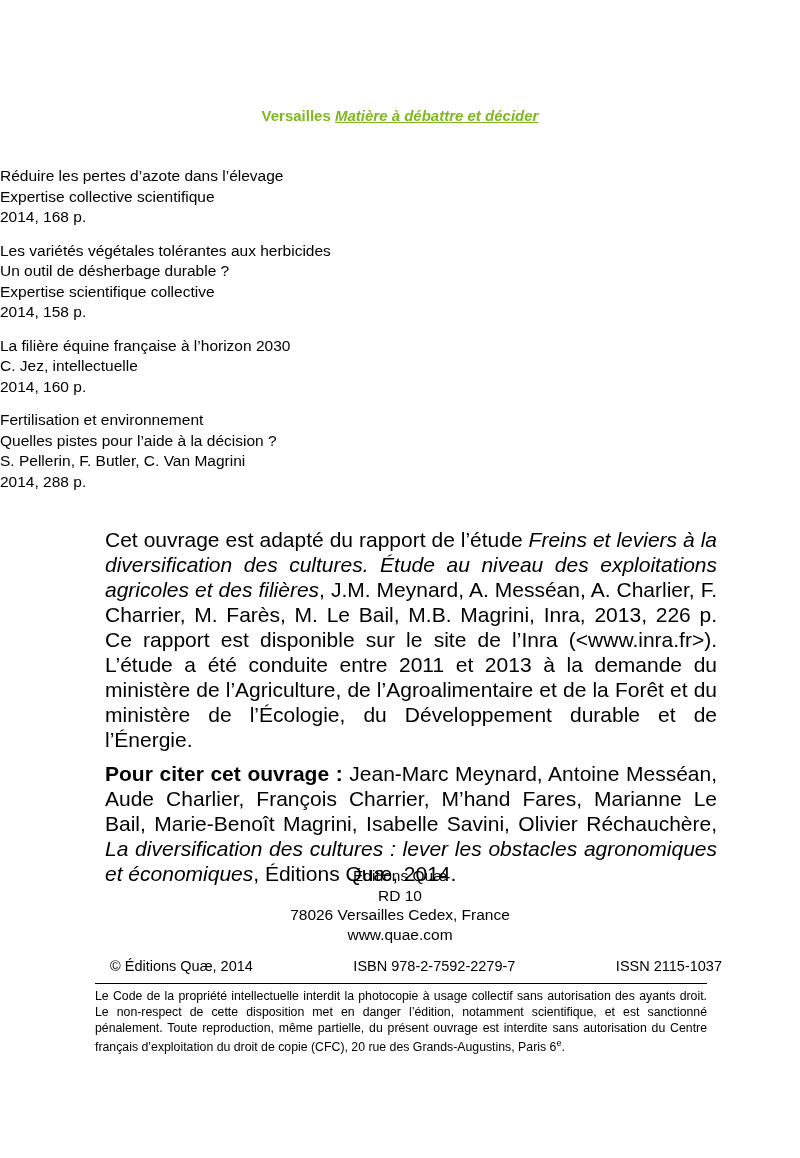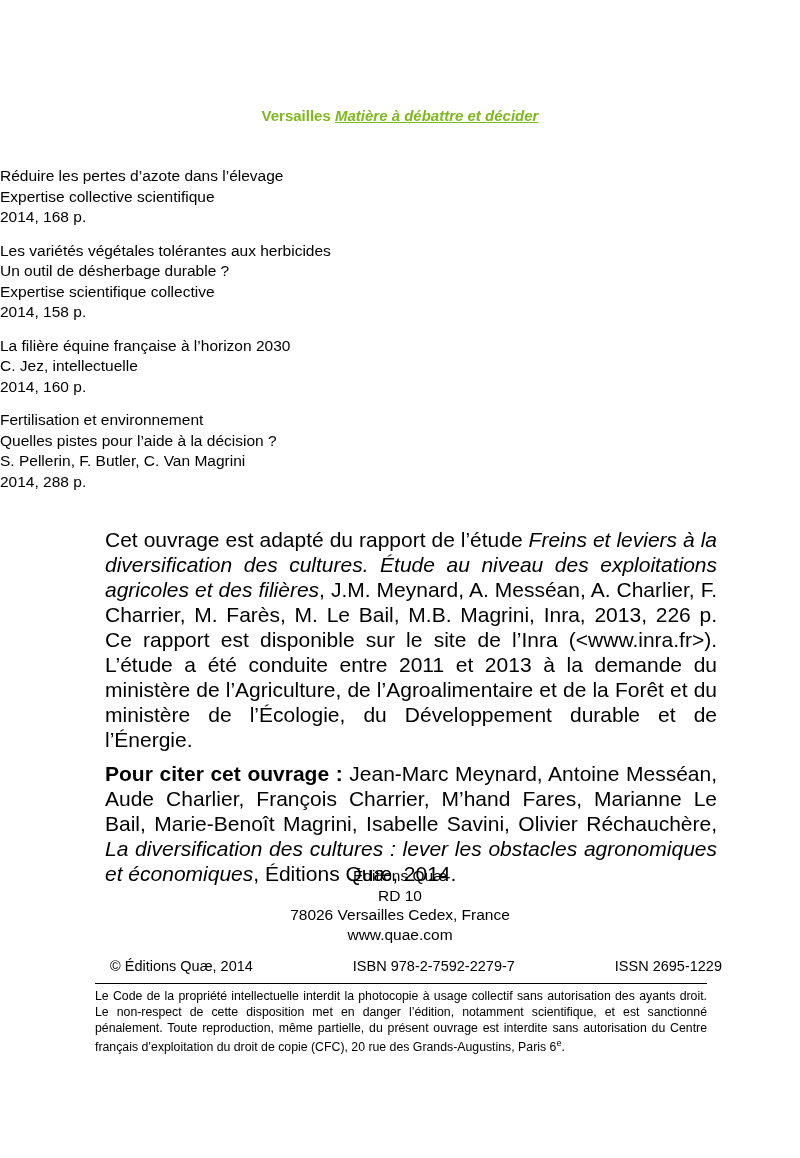--- a/index.html
+++ b/index.html
@@ -146,21 +146,21 @@
   <div class="publisher">
     <div>Éditions Quæ</div>
     <div>RD 10</div>
     <div>78026 Versailles Cedex, France</div>
     <div>www.quae.com</div>
   </div>
 
   <div class="imprint-row">
     <span>© Éditions Quæ, 2014</span>
     <span>ISBN 978-2-7592-2279-7</span>
-    <span>ISSN 2695-1229</span>
+    <span>ISSN 2115-1037</span>
   </div>
 
   <hr class="divider">
 
   <div class="legal">
     <span>Le Code de la propriété intellectuelle interdit la photocopie à usage collectif sans autorisation des ayants droit. Le non-respect de cette disposition met en danger l’édition, notamment scientifique, et est sanctionné pénalement. Toute reproduction, même partielle, du présent ouvrage est interdite sans autorisation du Centre français d’exploitation du droit de copie (CFC), 20 rue des Grands-Augustins, Paris 6</span><span class="seg-sup">e</span><span>.</span>
   </div>
 
 </div>
 

